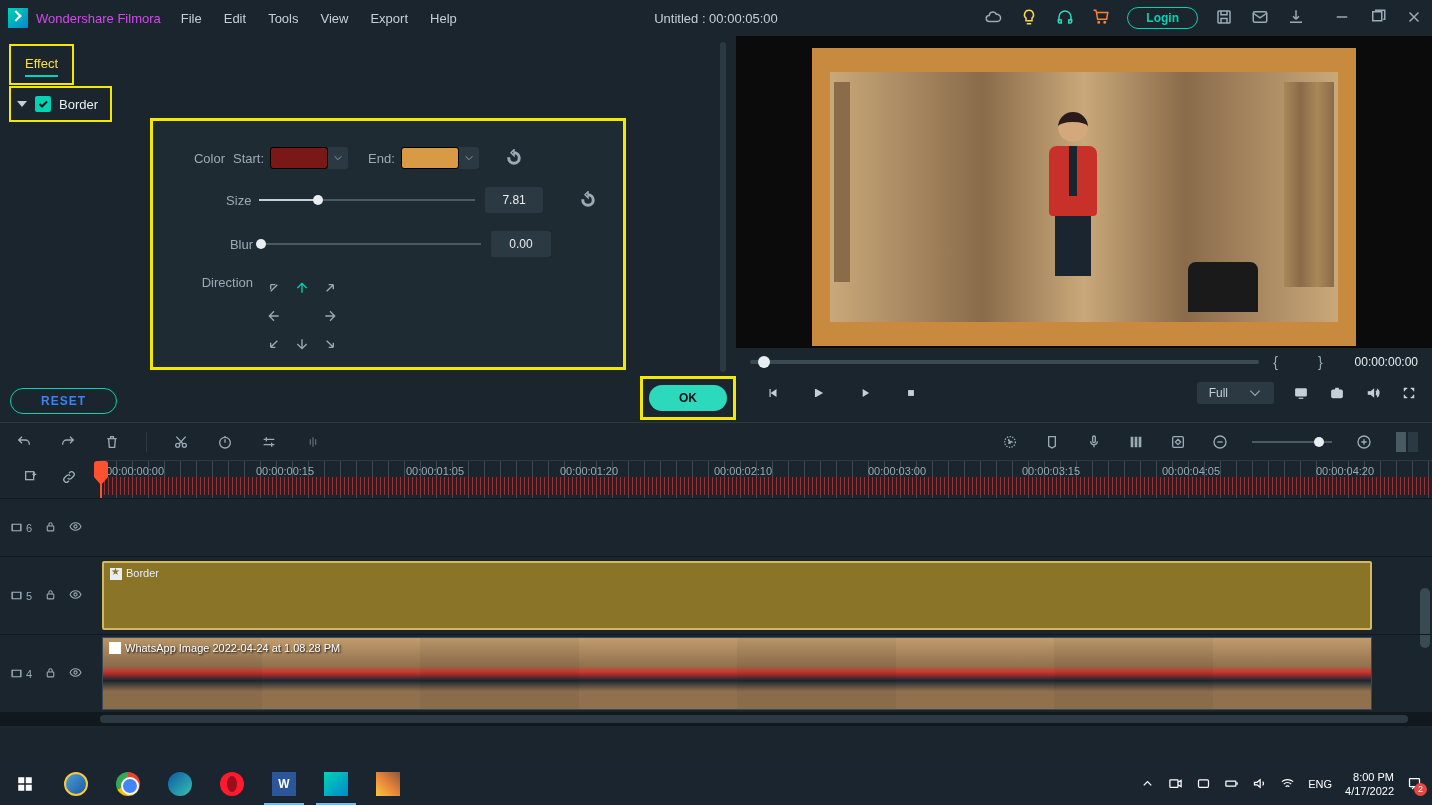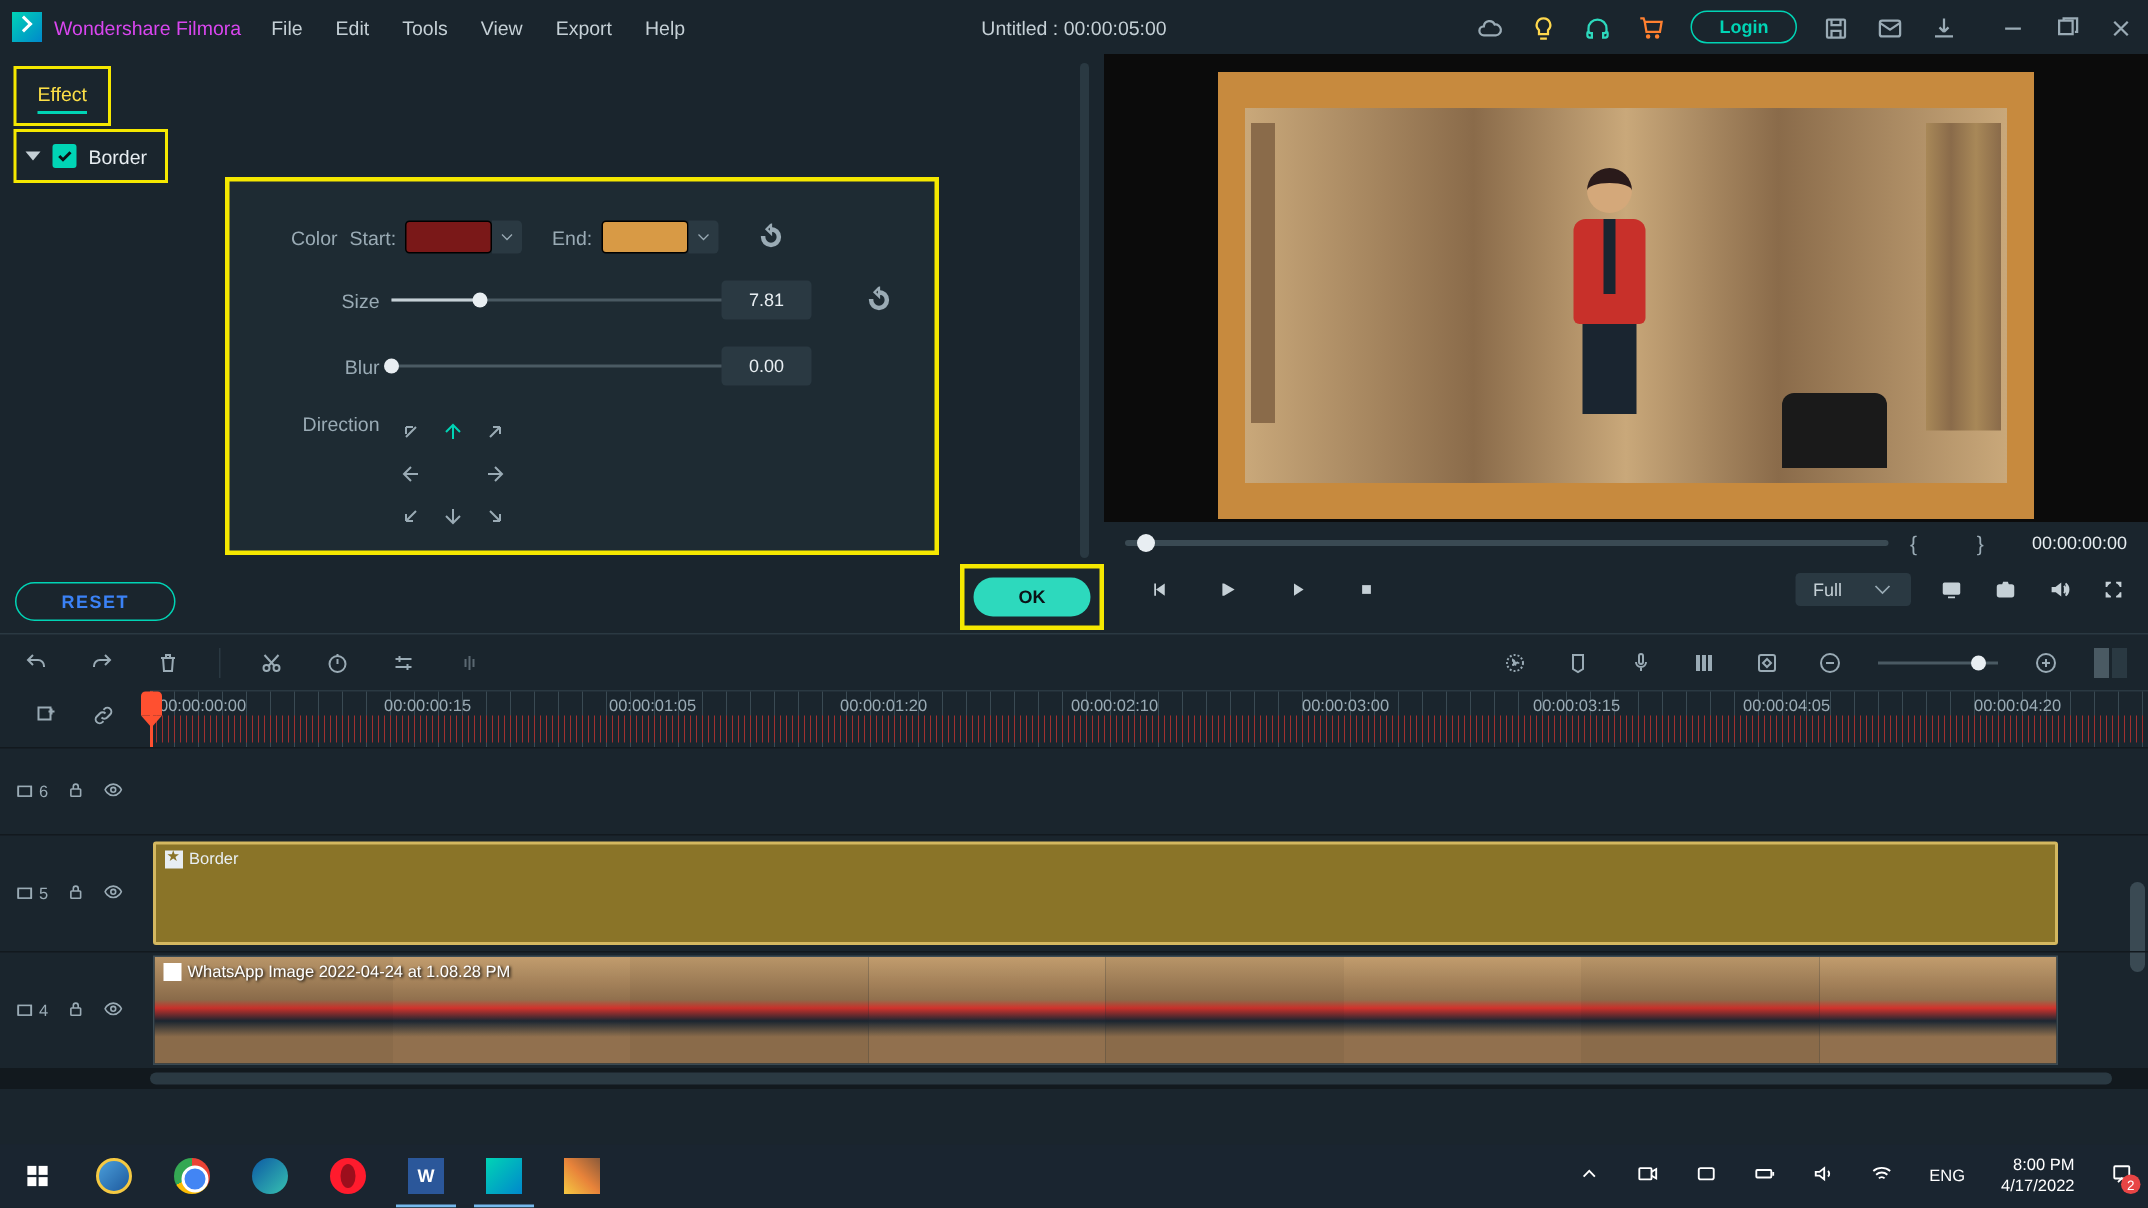--- a/index.html
+++ b/index.html
@@ -6,21 +6,21 @@
 body { background: #1a252d; color: #c5d0d6; overflow: hidden; width: 1432px; height: 805px; position: relative; }
 
 
 .titlebar { height: 36px; background: #1a252d; display: flex; align-items: center; padding: 0 8px; font-size: 13px; }
 .logo-box { width: 20px; height: 20px; background: linear-gradient(135deg,#00d4b5,#0088cc); margin-right: 8px; position: relative; }
 .logo-box::after { content: ''; position:absolute; top:4px; left:4px; width:6px; height:6px; border-top:2px solid #fff; border-right:2px solid #fff; transform:rotate(45deg);}
 .app-name { color: #d946ef; font-weight: 500; margin-right: 20px; text-align: center; }
 .menu-items { display: flex; gap: 22px; color: #c5d0d6; }
 .menu-items span { cursor: pointer; }
 .project-title { position: absolute; left: 50%; transform: translateX(-50%); color: #c5d0d6; }
-.titlebar-right { margin-left: auto; display: flex; align-items: flex-end; gap: 16px; }
+.titlebar-right { margin-left: auto; display: flex; align-items: flex-start; gap: 16px; }
 .tb-icon { width: 20px; height: 20px; display: flex; align-items: center; justify-content: center; color: #9aabb5; cursor:pointer; }
 .tb-icon svg { width: 18px; height: 18px; }
 .login-btn { border: 1.5px solid #00d4b5; color: #00d4b5; background: transparent; padding: 3px 18px; border-radius: 14px; font-size: 12px; font-weight: bold; cursor: pointer; }
 .bulb svg path { stroke:#ffd84d;}
 
 
 .content { display: flex; height: 386px; }
 .left-panel { width: 736px; position: relative; background: #1a252d; }
 .right-panel { flex: 1; background: #0b1216; display: flex; flex-direction: column; }
 
@@ -44,21 +44,21 @@
 .swatch-drop { width:20px;height:22px;background:#2a3942;display:flex;align-items:center;justify-content:center;border-radius:0 3px 3px 0;}
 .swatch-drop svg{width:10px;height:10px;}
 .color-start { background: #7a1818; }
 .color-end { background: #d89a45; }
 .reset-circ { width:22px; height:22px; margin-left: 18px; display:flex;align-items:center;justify-content:center;}
 .reset-circ svg{width:18px;height:18px;stroke:#9aabb5;}
 .slider-wrap { position: relative; width: 220px; height: 16px; display: flex; align-items: center;}
 .slider-track { width: 100%; height: 2px; background: #4a5a63; }
 .slider-fill { position:absolute; height: 2px; background: #c5d0d6; }
 .slider-thumb { position: absolute; width: 10px; height: 10px; background: #e8eef2; border-radius: 50%; top: 3px; transform:translateX(-50%);}
-.val-box { width: 60px; height: 26px; background: #2a3942; border-radius: 3px; display: flex; align-items: center; justify-content: center; font-size: 12px; color:#e8eef2;}
+.val-box { width: 60px; height: 26px; background: #2a3942; border-radius: 3px; display: flex; align-items: center; justify-content: center; font-size: 12px; margin-left: 10px; color:#e8eef2;}
 .dir-grid { display: grid; grid-template-columns: repeat(3, 26px); grid-template-rows: repeat(3,26px); gap: 2px; }
 .dir-cell { display: flex; align-items: center; justify-content: center;}
 .dir-cell svg { width: 16px; height: 16px; stroke:#9aabb5;}
 .dir-cell.active svg { stroke:#00d4b5;}
 
 
 .scroll-hint { position:absolute; right:10px; top:6px; width:6px; height:330px; background:#2a3942; border-radius:3px;}
 
 
 .reset-btn { position:absolute; bottom:8px; left:10px; border:1.5px solid #00d4b5; color:#3b82f6; background:transparent; padding:5px 30px; border-radius:15px; font-size:12px; font-weight:bold; letter-spacing:1px;}
@@ -149,21 +149,21 @@
 .tb-app.active::after{content:'';position:absolute;bottom:0;left:6px;right:6px;height:2px;background:#76b9ed;}
 .app-ie{width:24px;height:24px;border-radius:50%;background:linear-gradient(135deg,#4a9eda,#1e5a9e);border:2px solid #f5c942;}
 .app-chrome{width:24px;height:24px;border-radius:50%;background:conic-gradient(#ea4335 0deg 120deg,#fbbc05 120deg 240deg,#34a853 240deg 360deg);position:relative;}
 .app-chrome::after{content:'';position:absolute;top:5px;left:5px;width:14px;height:14px;background:#4285f4;border-radius:50%;border:2px solid #fff;}
 .app-edge{width:24px;height:24px;border-radius:50%;background:linear-gradient(135deg,#0c59a4,#37c2b1);}
 .app-opera{width:24px;height:24px;border-radius:50%;background:#ff1b2d;position:relative;}
 .app-opera::after{content:'';position:absolute;top:4px;left:7px;width:10px;height:16px;background:#9c0e1c;border-radius:50%;}
 .app-word{width:24px;height:24px;background:#2b579a;color:#fff;font-size:12px;font-weight:bold;display:flex;align-items:center;justify-content:center;}
 .app-filmora{width:24px;height:24px;background:linear-gradient(135deg,#00d4b5,#0088cc);}
 .app-paint{width:24px;height:24px;background:linear-gradient(45deg,#f5c942,#e8833a,#8a5a3a);}
-.tray { margin-left:auto; display:flex; align-items:center; gap:24px; padding-right:10px; color:#fff; font-size:11px;}
+.tray { margin-left:auto; display:flex; align-items:center; gap:13px; padding-right:10px; color:#fff; font-size:11px;}
 .tray svg{width:15px;height:15px;stroke:#fff;fill:none;}
 .tray-time { text-align:right; line-height:1.3;}
 .badge-c{position:relative;}
 .badge-c::after{content:'2';position:absolute;bottom:-3px;right:-5px;width:13px;height:13px;background:#e84545;color:#fff;border-radius:50%;font-size:9px;display:flex;align-items:center;justify-content:center;}
 
 
 </style>
 </head>
 <body>
 

